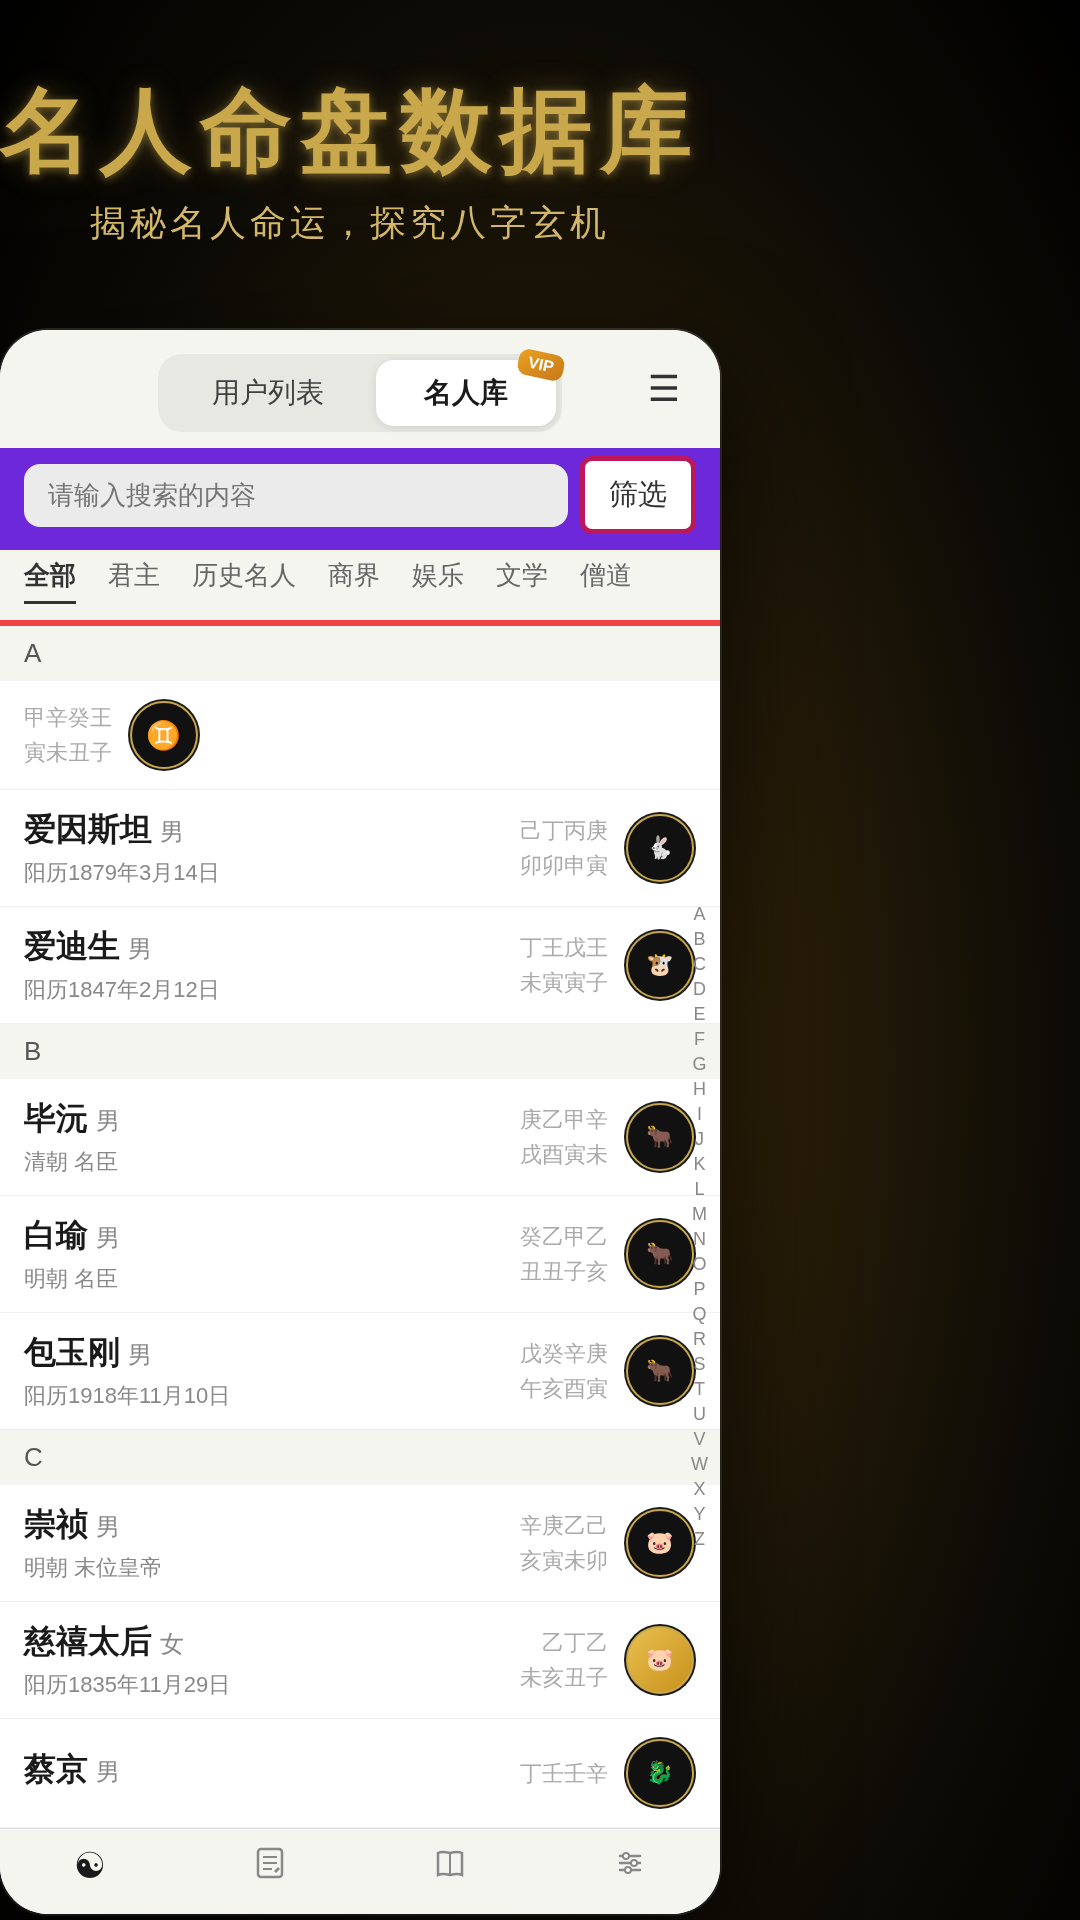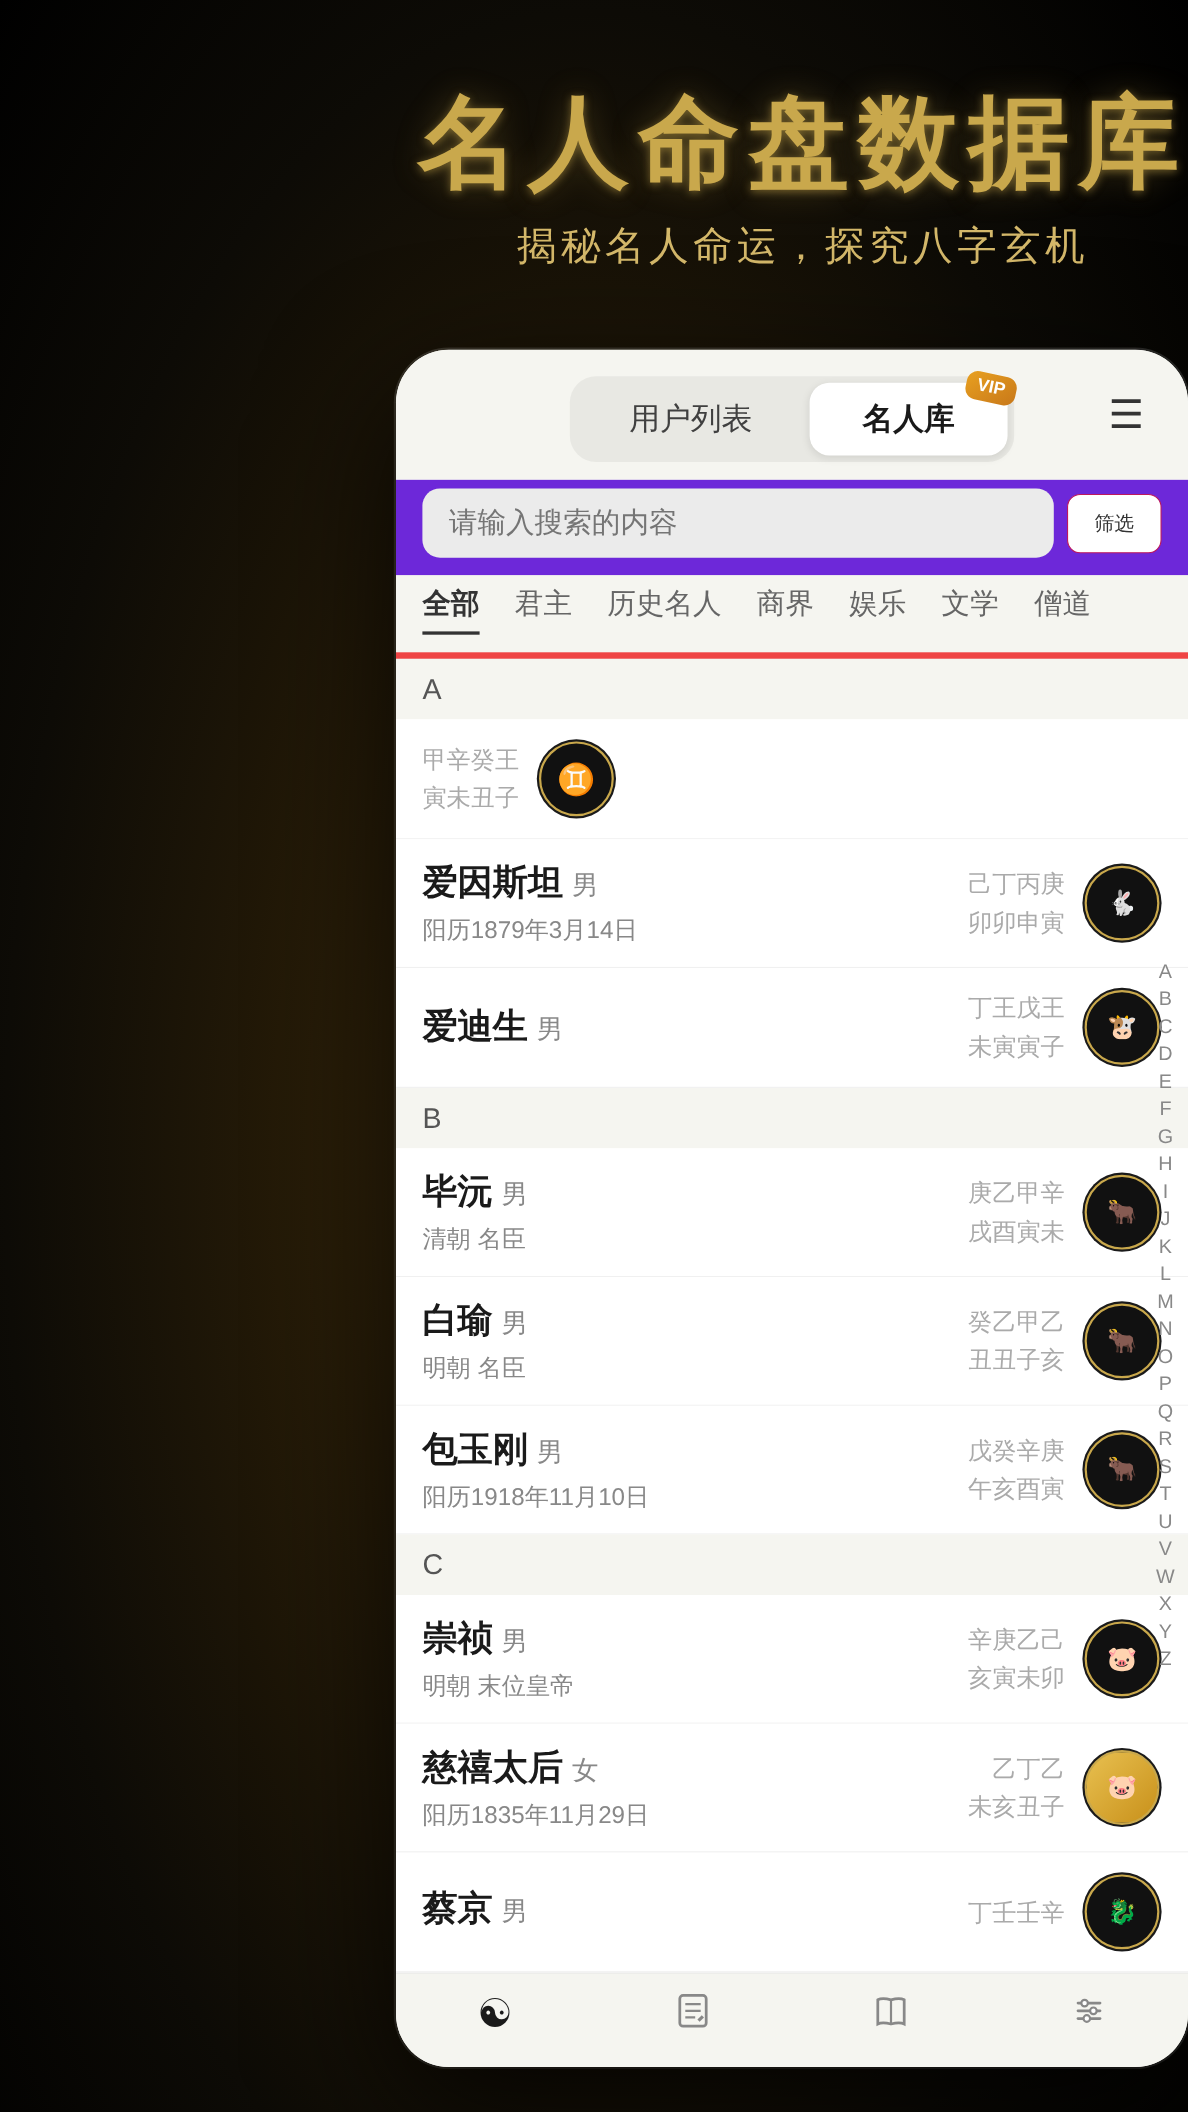--- a/index.html
+++ b/index.html
@@ -20,23 +20,24 @@
       top: 0; left: 0; right: 0; bottom: 0;
       background: radial-gradient(ellipse at 50% 55%, #4a3510 0%, #2a1e08 30%, #0d0b06 70%, #000 100%);
       z-index: 0;
     }
 
     .content-wrapper {
       position: relative;
       z-index: 1;
       display: flex;
       flex-direction: column;
-      align-items: flex-end;
+      align-items: flex-start;
       width: 100%;
       height: 100%;
+      gap: 12px;
     }
 
     
     .header-section {
       text-align: center;
       padding-top: 80px;
       margin-bottom: 20px;
     }
 
     .main-title {
@@ -144,24 +145,24 @@
       border: none;
       border-radius: 16px;
       padding: 16px 24px;
       font-size: 26px;
       color: #999;
       outline: none;
     }
 
     .filter-btn {
       background: white;
-      border: 1px solid #be185d;
+      border: 5px solid #be185d;
       border-radius: 12px;
       padding: 14px 24px;
-      font-size: 18px;
+      font-size: 29px;
       color: #333;
       cursor: pointer;
     }
 
     
     .category-tabs {
       display: flex;
       padding: 8px 24px 16px;
       gap: 32px;
       background: #f5f5f0;
@@ -365,20 +366,21 @@
         <div class="person-avatar">
           <div class="avatar-inner">
               <span class="avatar-symbol" style="font-size:22px;">🐇</span>
             </div>
         </div>
       </div>
 
       <div class="person-item">
         <div class="person-info">
           <div><span class="person-name">爱迪生</span><span class="person-gender">男</span></div>
+          <div class="person-date">阳历1847年2月12日</div>
         </div>
         <div class="person-chars">丁王戊王<br>未寅寅子</div>
         <div class="person-avatar">
           <div class="avatar-inner">
               <span class="avatar-symbol" style="font-size:22px;">🐮</span>
             </div>
         </div>
       </div>
 
       <div class="section-header">B</div>

